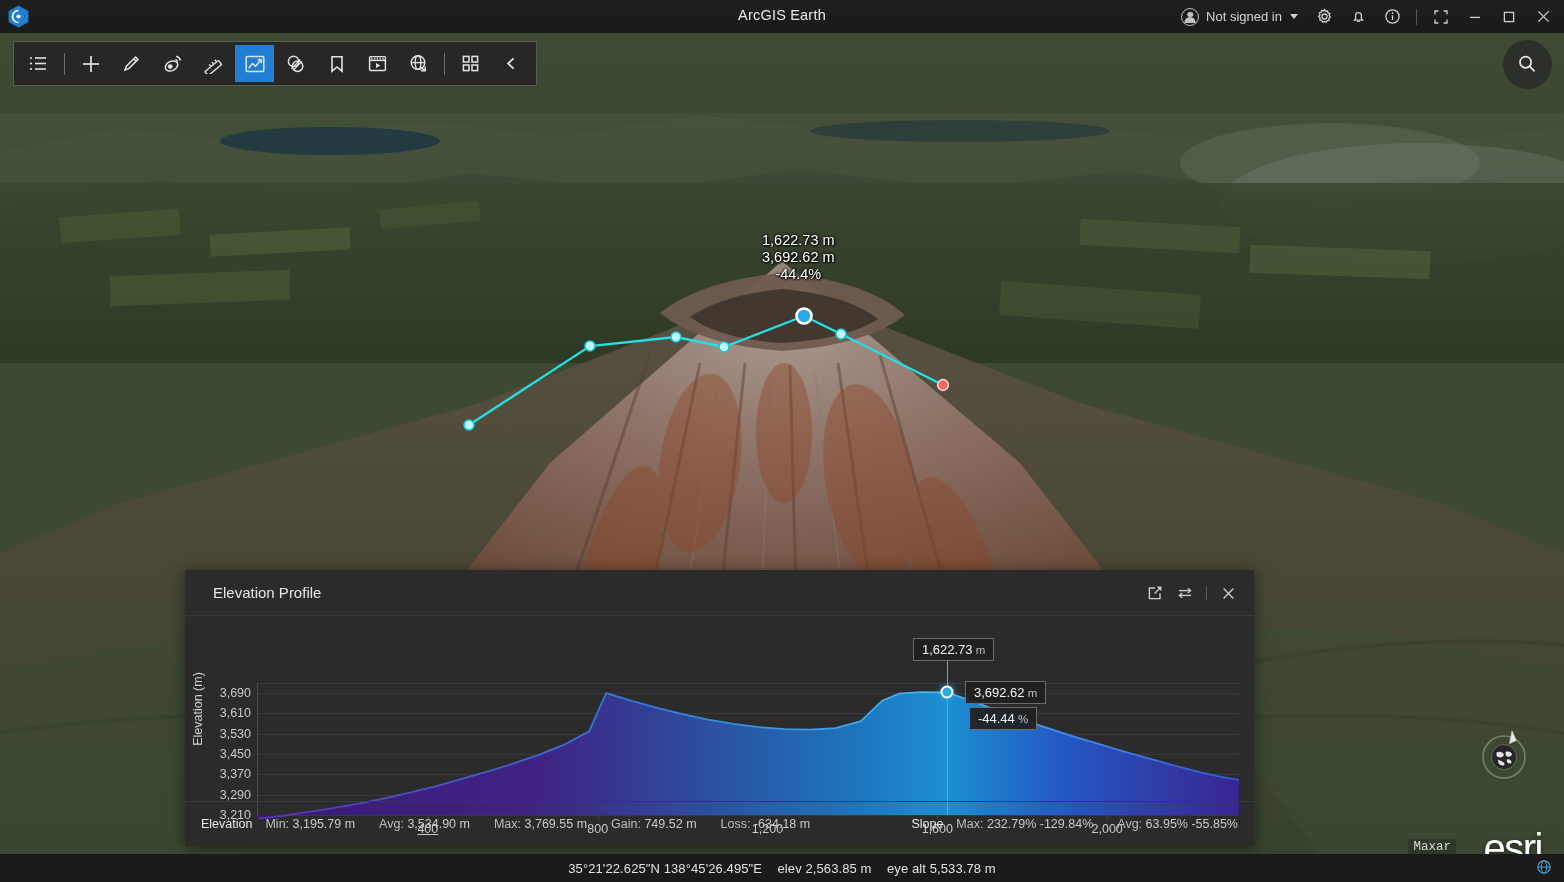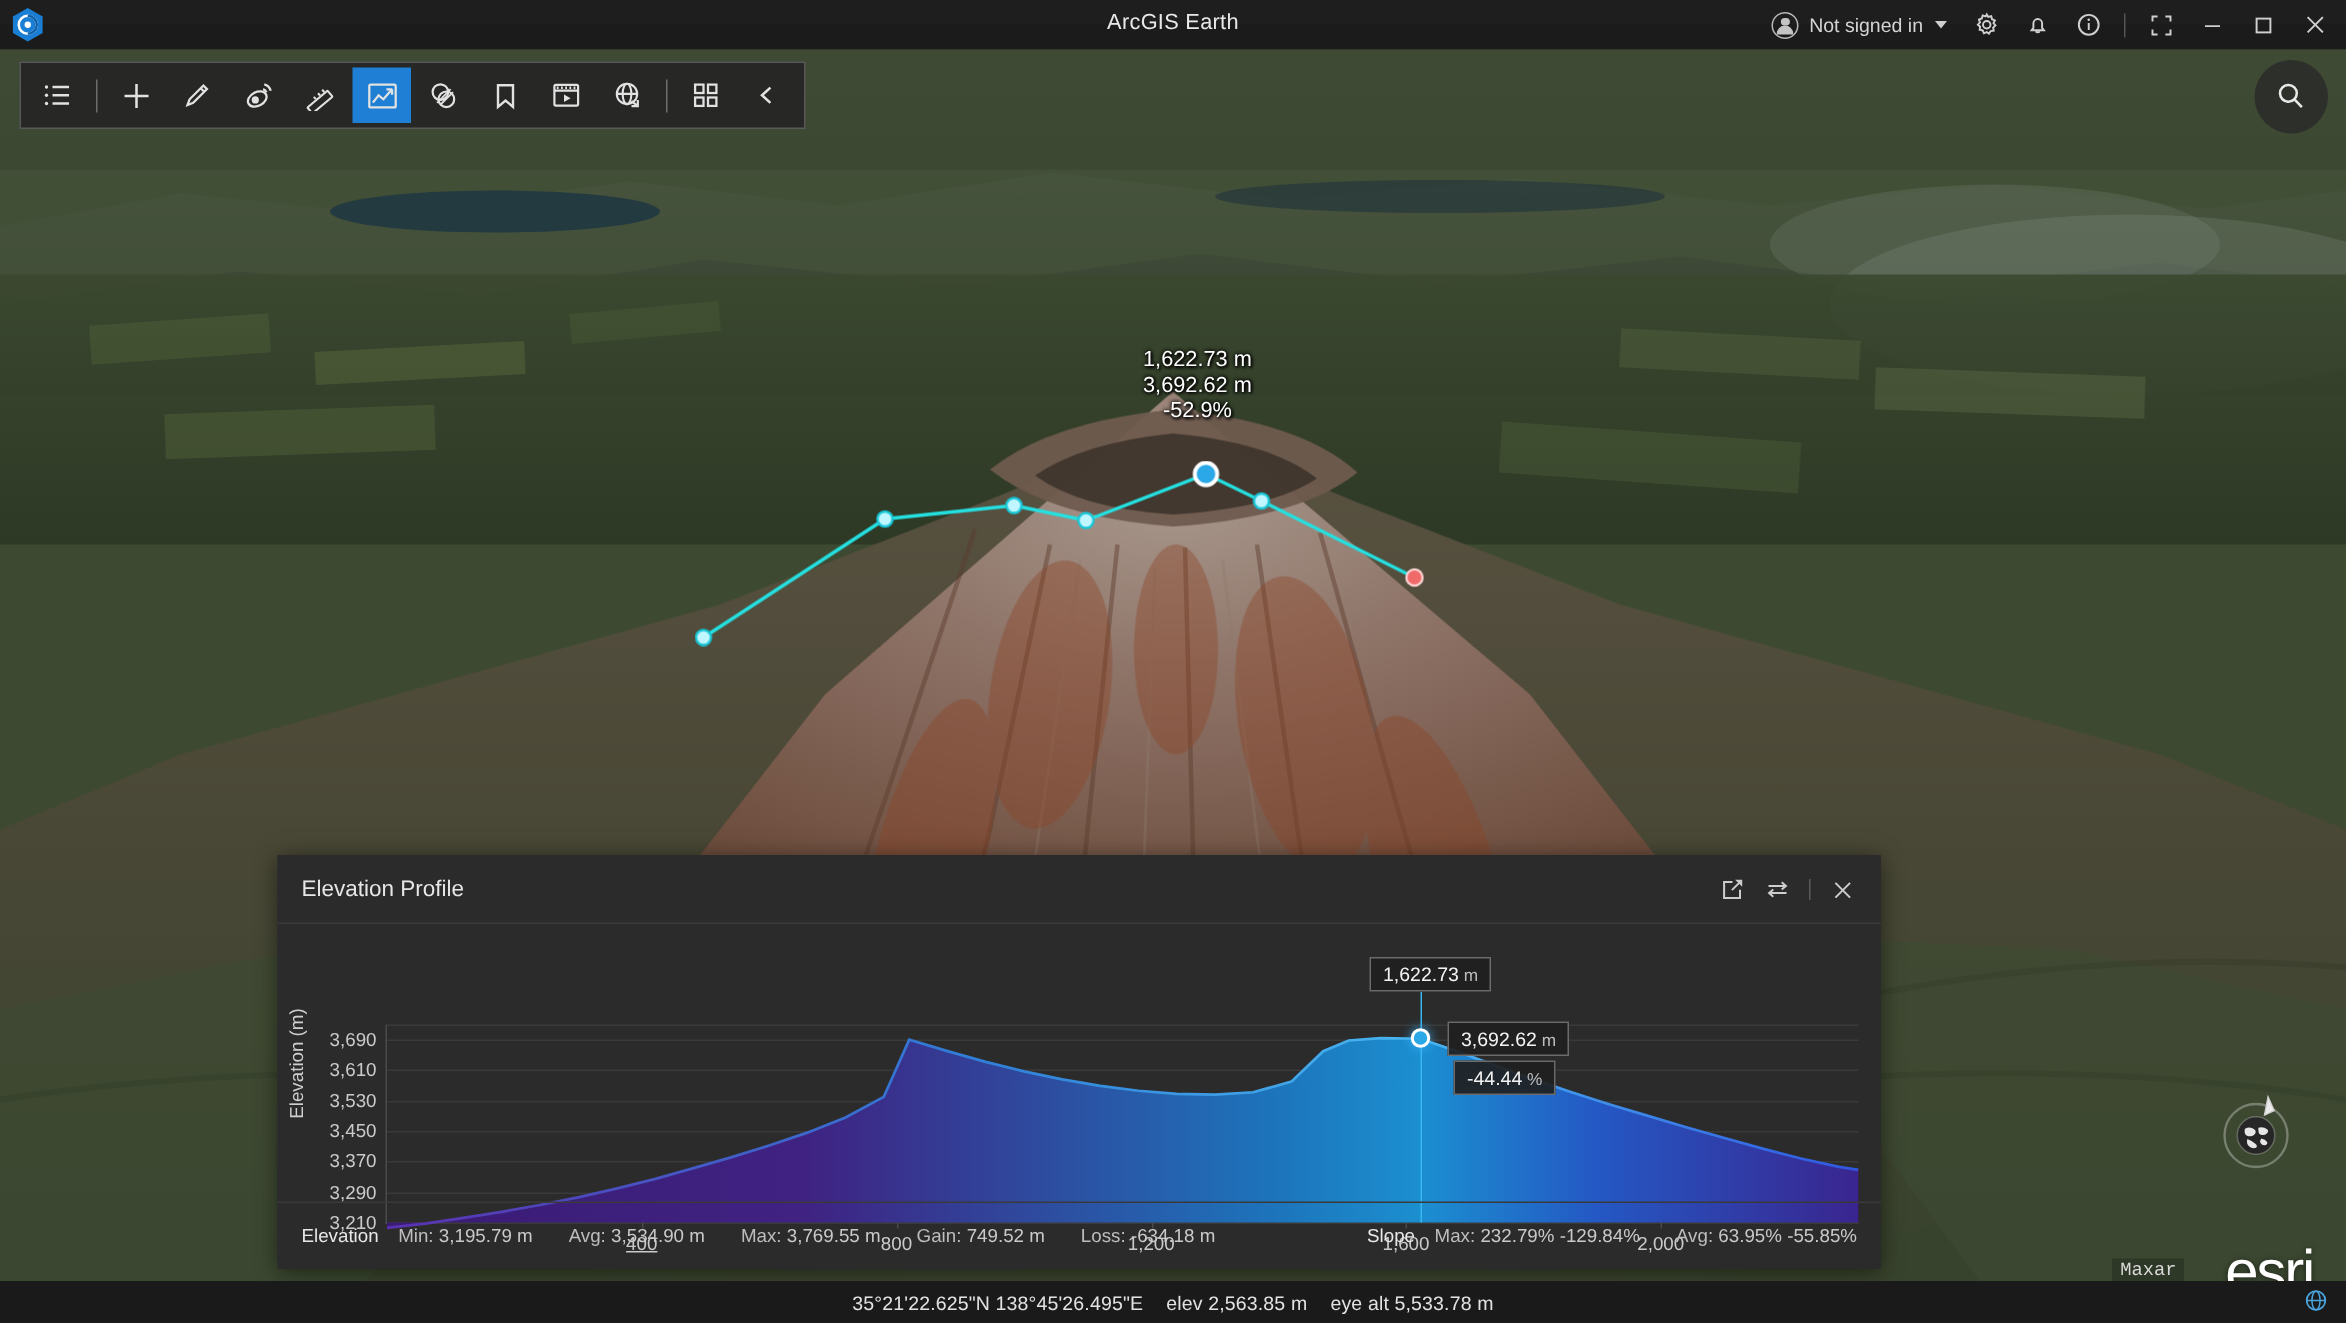--- a/index.html
+++ b/index.html
@@ -88,21 +88,21 @@
   
   .panel {
     position: absolute; left: 185px; top: 570px; width: 1069px; height: 276px;
     background: #2b2b2b; z-index: 50; color: #d8d8d8;
     box-shadow: 0 2px 14px rgba(0,0,0,0.5);
   }
   .panel-head {
     position: relative; height: 46px; display: flex; align-items: center;
     padding: 0 16px; border-bottom: 1px solid #3a3a3a;
   }
-  .panel-title { font-size: 15px; color: #e6e6e6; }
+  .panel-title { font-size: 15px; color: #e6e6e6; margin-left: 12px; }
   .panel-actions { position: absolute; right: 12px; top: 0; height: 46px; display: flex; align-items: center; gap: 2px; }
   .pa-btn { width: 28px; height: 28px; display: flex; align-items: center; justify-content: center; color: #cdcdcd; }
   .pa-sep { width: 1px; height: 14px; background: #5a5a5a; margin: 0 5px; }
 
   .panel-body { position: relative; height: 185px; }
 
   .ylabel {
     position: absolute; left: 2px; top: 0; height: 185px; width: 22px;
     display: flex; align-items: center; justify-content: center;
   }
@@ -286,21 +286,21 @@
         <circle cx="841" cy="301" r="5" fill="#bff6ff" stroke="#18c8d8" stroke-width="1.6"></circle>
         <circle cx="943" cy="352" r="5.4" fill="#f06a6a" stroke="#ffd7d7" stroke-width="1.5"></circle>
       </g>
       <circle cx="804" cy="283" r="7.5" fill="#2aa8e8" stroke="#ffffff" stroke-width="2.6"></circle>
     </svg>
   </div>
 
   <div class="map-labels">
     <div>1,622.73 m</div>
     <div>3,692.62 m</div>
-    <div>-52.9%</div>
+    <div>-44.4%</div>
   </div>
 
   <div class="toolbar">
     <div class="tool" title="Table of Contents">
       <svg width="21" height="21" viewBox="0 0 21 21" fill="none" stroke="currentColor" stroke-width="1.6">
         <circle cx="3" cy="5" r="1.1" fill="currentColor" stroke="none"></circle>
           <line x1="7" y1="5" x2="18" y2="5"></line>
         <circle cx="3" cy="10.5" r="1.1" fill="currentColor" stroke="none"></circle>
           <line x1="7" y1="10.5" x2="18" y2="10.5"></line>
         <circle cx="3" cy="16" r="1.1" fill="currentColor" stroke="none"></circle>

